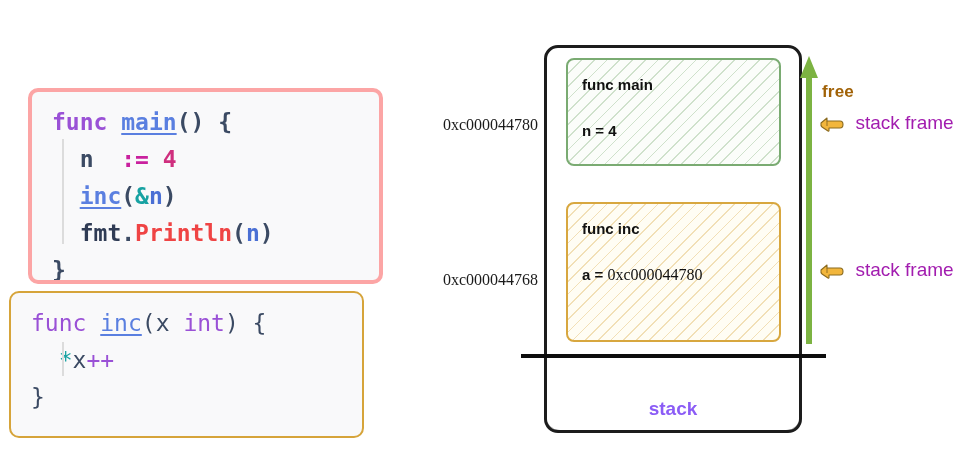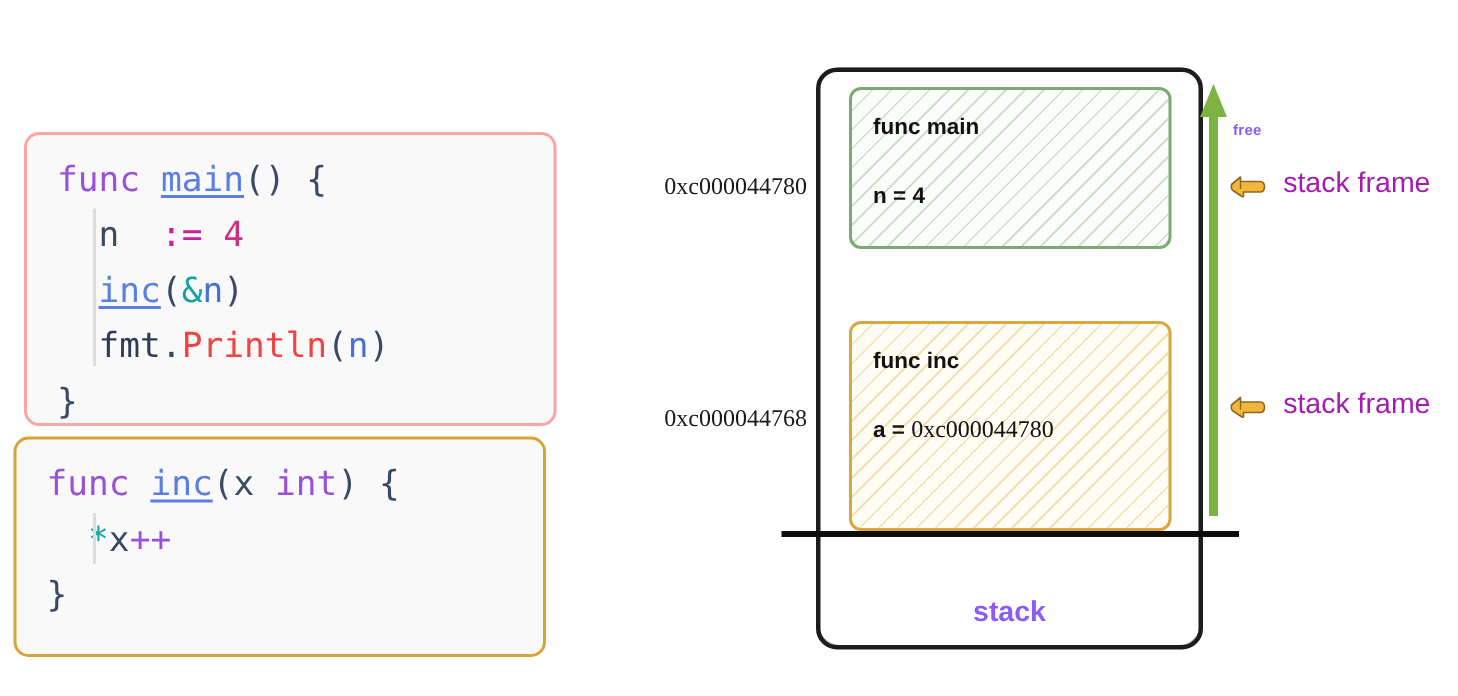--- a/index.html
+++ b/index.html
@@ -17,22 +17,23 @@
     position:absolute;
     background:#f9f9fa;
     border-radius:10px;
     box-sizing:border-box;
     font-family:"DejaVu Sans Mono","Liberation Mono",monospace;
     font-size:23px;
     line-height:37px;
     overflow:hidden;
   }
   #code-main{
-    left:16px;top:88px;width:355px;height:196px;
-    border:2px solid #fca5a5;
+    left:28px;top:88px;width:355px;height:196px;
+    border:4px solid #fca5a5;
+    font-weight:bold;
   }
   #code-inc{
     left:9px;top:291px;width:355px;height:147px;
     border:2px solid #d6a43a;
   }
   .code-lines{padding:12px 0 0 20px;}
   .cline{white-space:pre;height:37px;}
   .indent-rail{
     position:absolute;
     width:2px;background:#dcdcdc;
@@ -77,21 +78,21 @@
   #frame-main{
     left:566px;top:58px;width:215px;height:108px;
     border:2px solid #7aab72;
     background:
       repeating-linear-gradient(135deg,
         rgba(122,171,114,.34) 0px, rgba(122,171,114,.34) 1.2px,
         rgba(255,255,255,0) 1.2px, rgba(255,255,255,0) 9px),
       #fbfdfa;
   }
   #frame-inc{
-    left:566px;top:214px;width:215px;height:140px;
+    left:566px;top:202px;width:215px;height:140px;
     border:2px solid #d8a73f;
     background:
       repeating-linear-gradient(135deg,
         rgba(216,167,63,.34) 0px, rgba(216,167,63,.34) 1.2px,
         rgba(255,255,255,0) 1.2px, rgba(255,255,255,0) 9px),
       #fffdf4;
   }
   .frame-title{
     position:absolute;left:14px;top:16px;
     font-size:15px;font-weight:bold;color:#111;
@@ -124,21 +125,21 @@
     text-align:right;
     white-space:nowrap;
   }
   #addr-main{left:390px;top:116px;width:148px;}
   #addr-inc{left:390px;top:271px;width:148px;}
 
   
   .arrow-wrap{position:absolute;left:798px;top:54px;width:24px;height:292px;}
   .free-label{
     position:absolute;left:822px;top:82px;
-    font-size:10px;font-weight:bold;color:#8b5cf6;
+    font-size:17px;font-weight:bold;color:#a16207;
     letter-spacing:.2px;
   }
 
   .hand-row{position:absolute;height:26px;}
   #hand-row-1{left:818px;top:112px;}
   #hand-row-2{left:818px;top:259px;}
   .hand-icon{
     display:inline-block;vertical-align:middle;
     width:26px;height:20px;
   }

